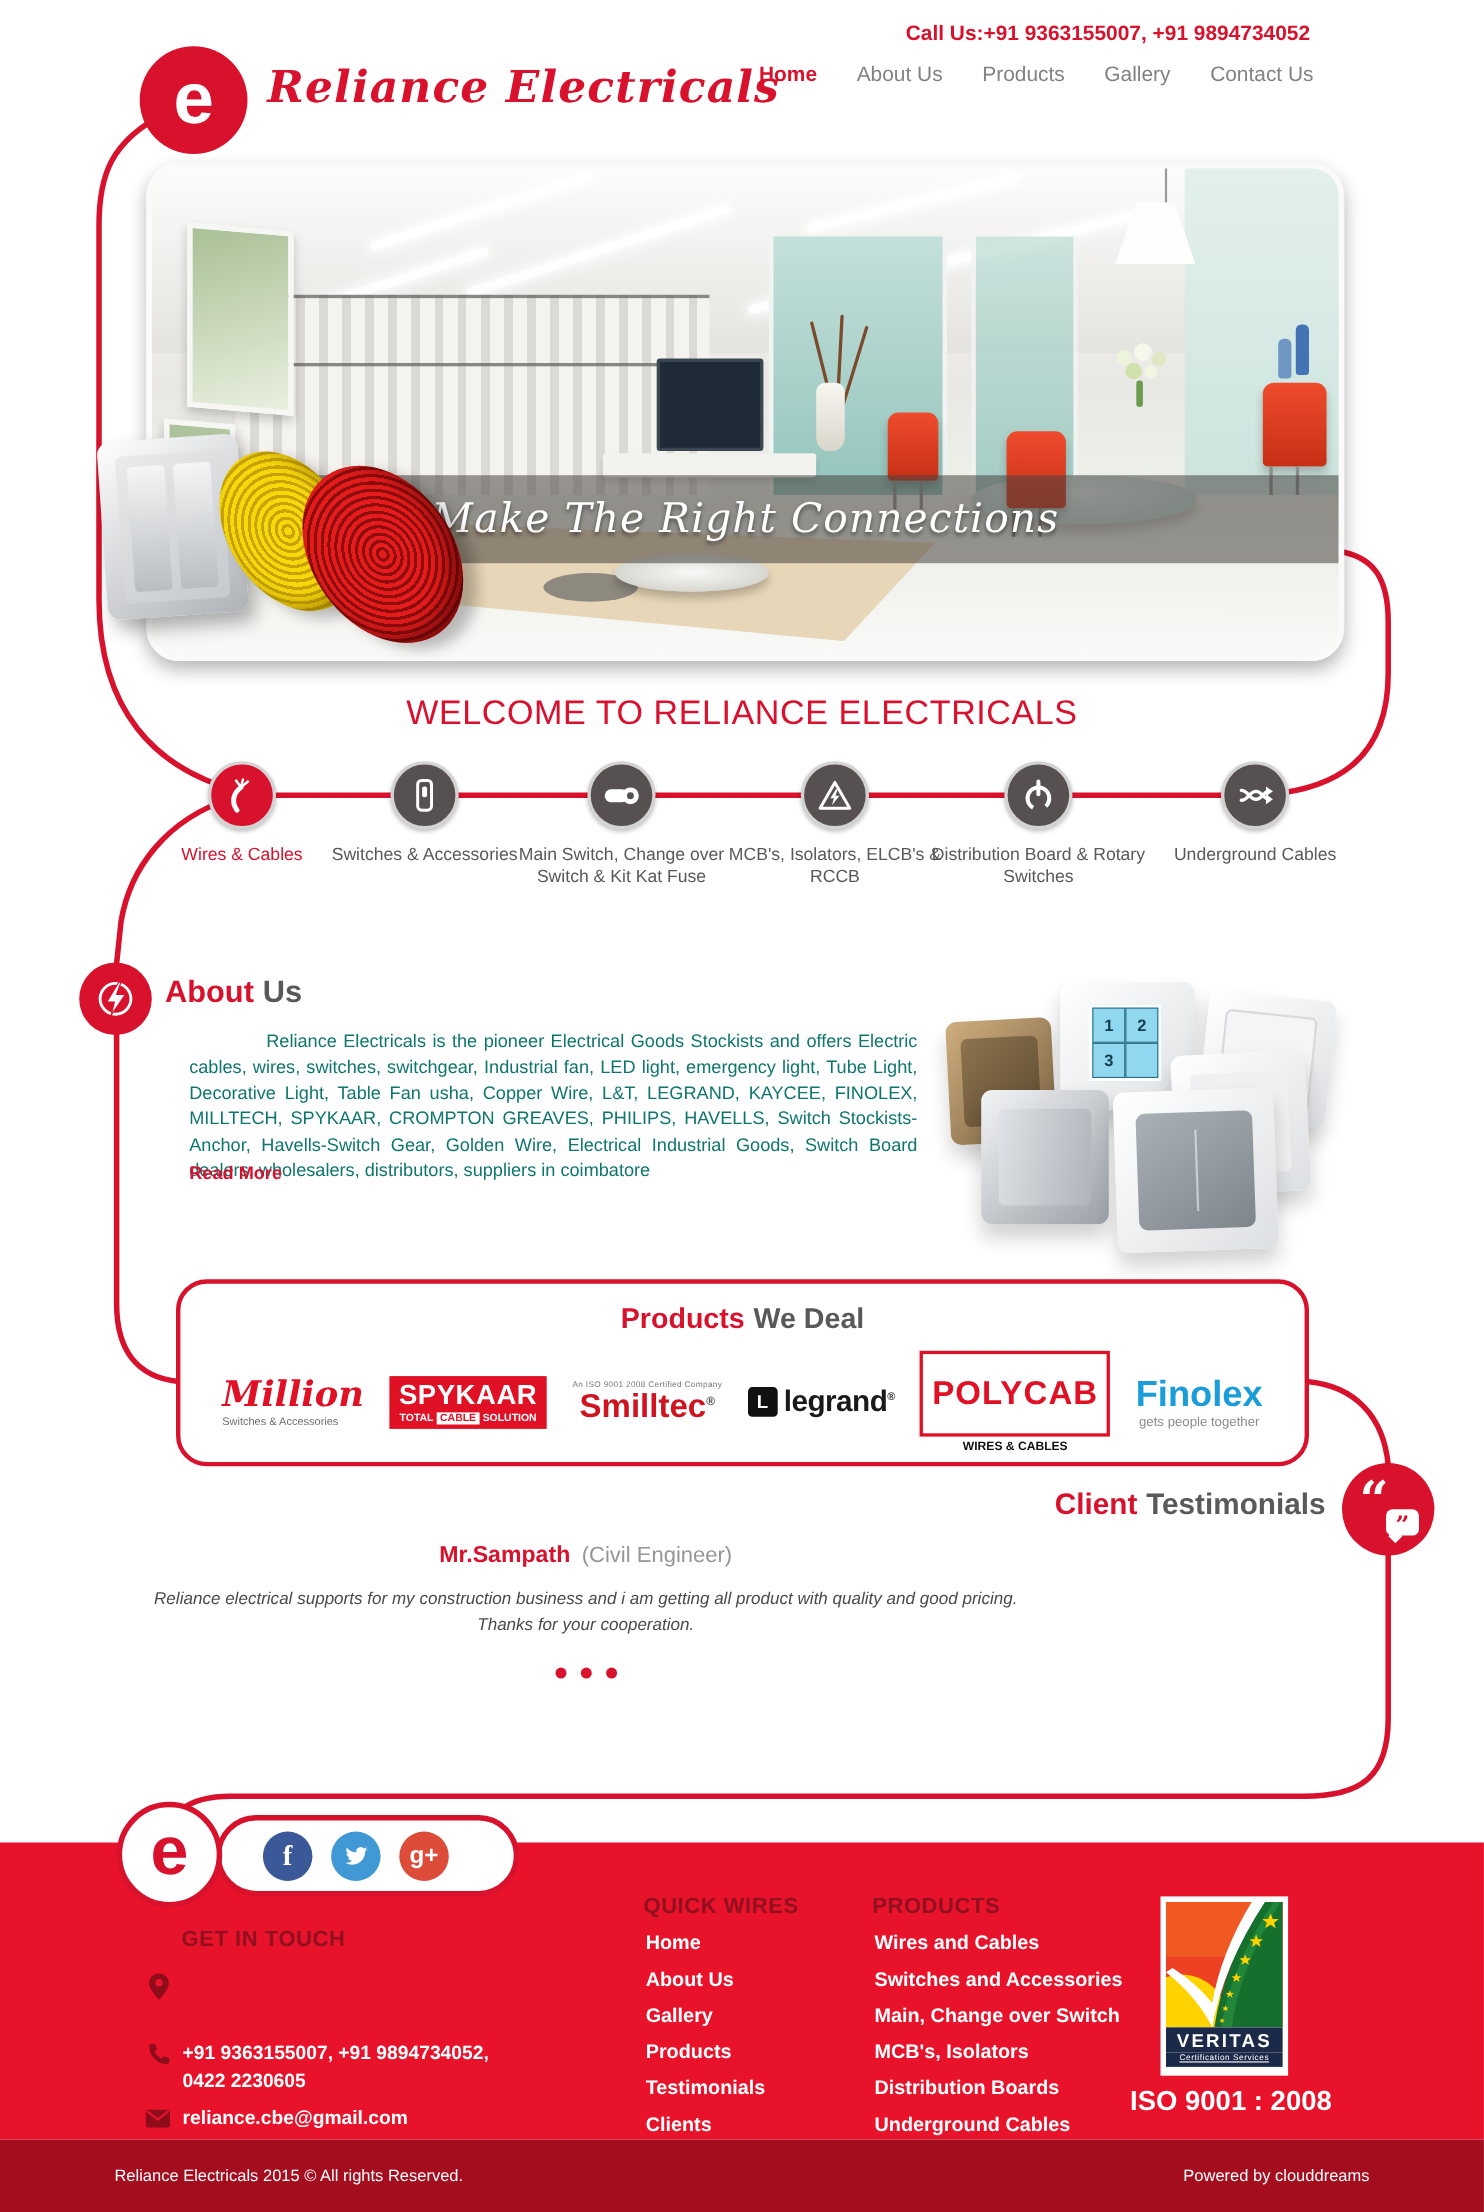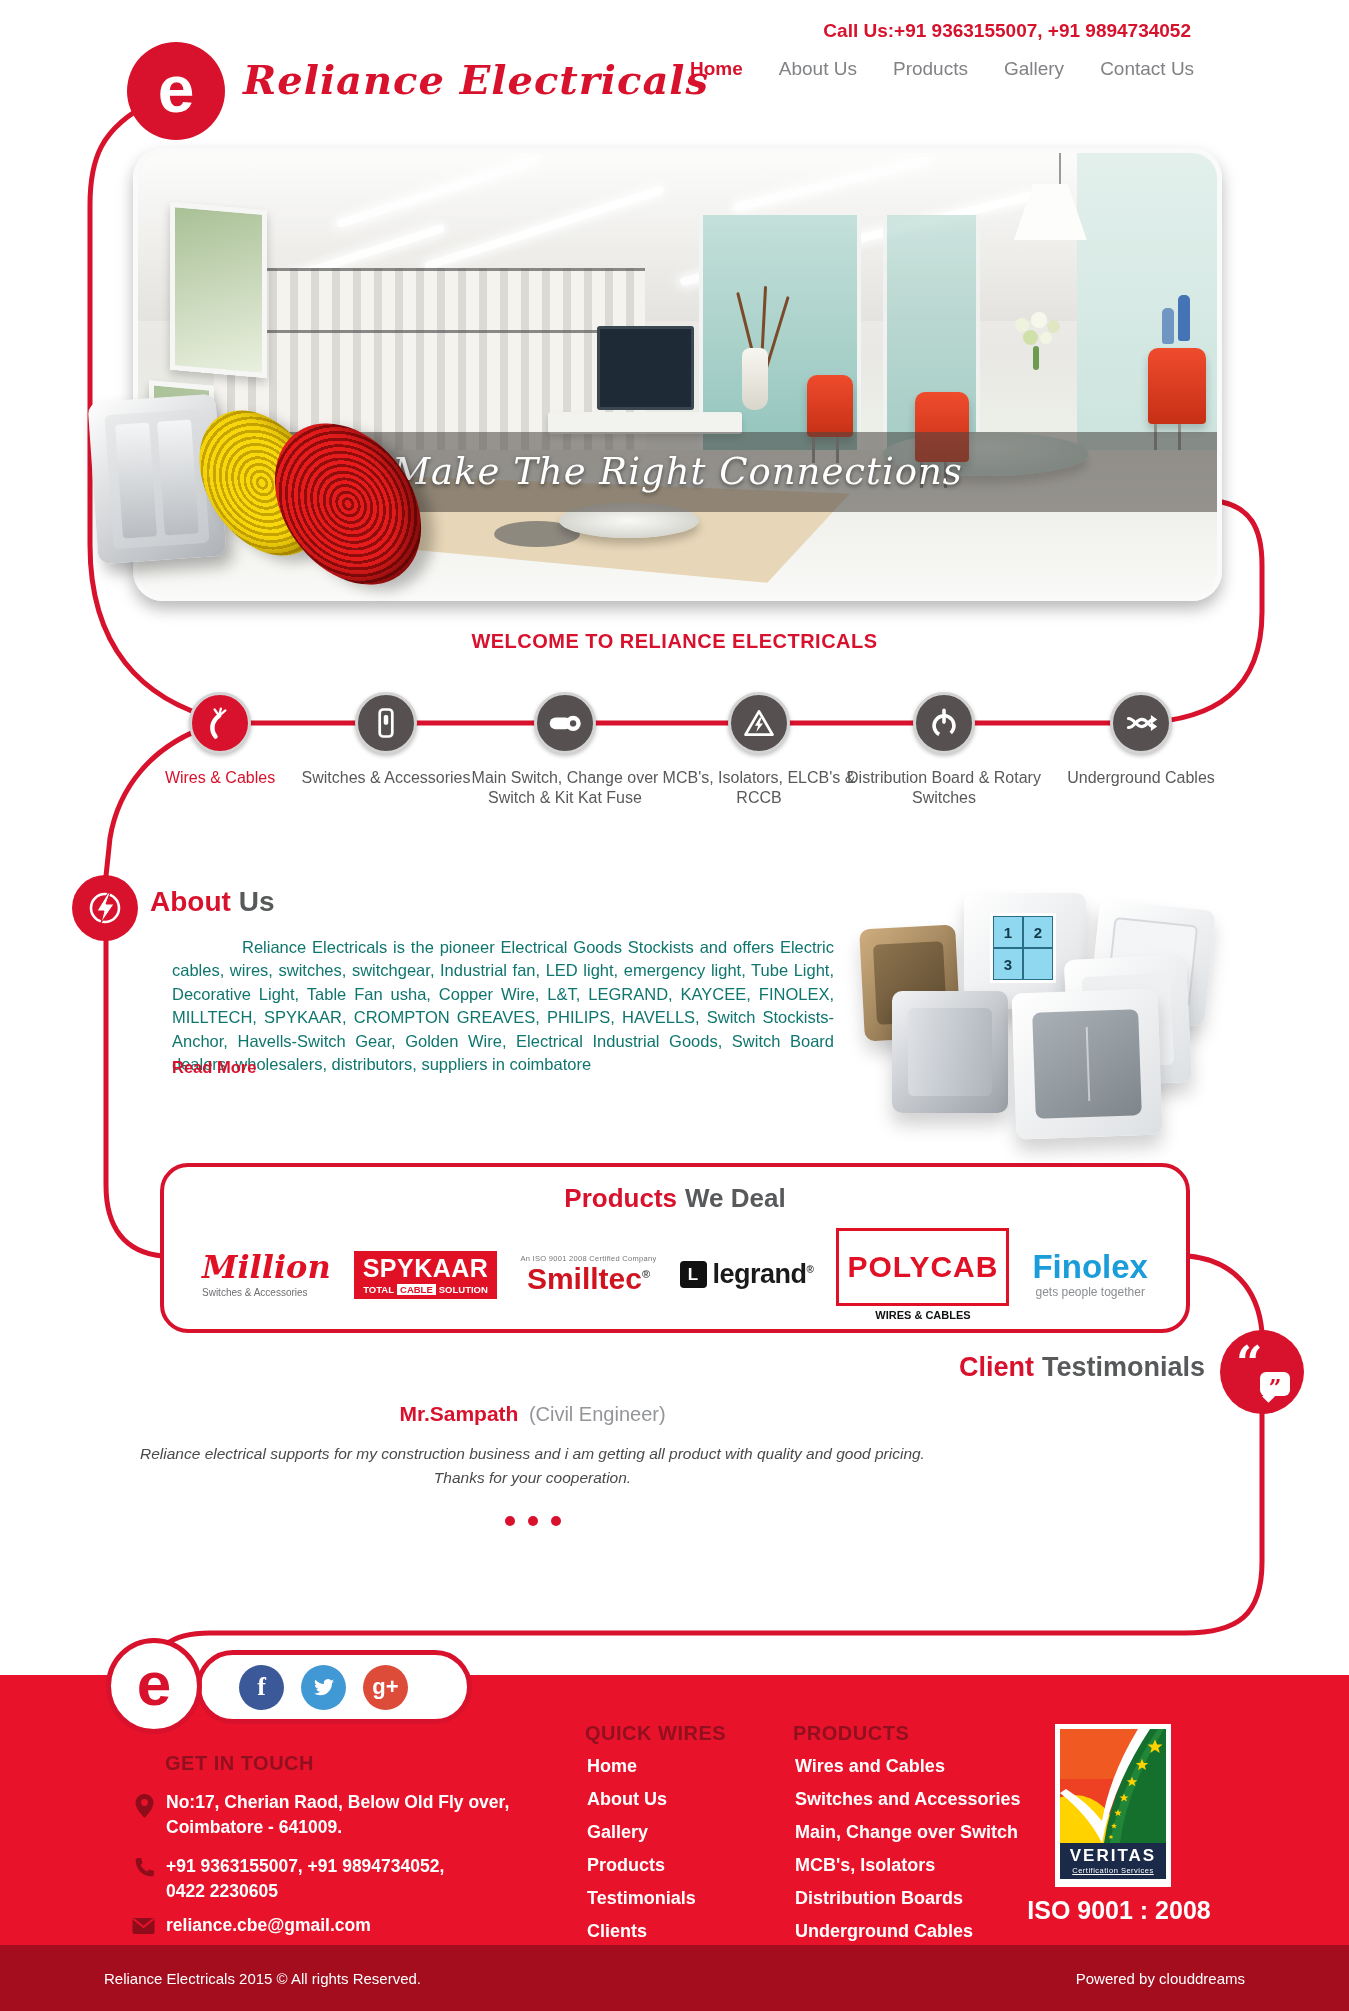--- a/index.html
+++ b/index.html
@@ -69,21 +69,21 @@
   .coil { position:absolute; z-index:3; border-radius:50%; }
   .coil-y { left:196px; top:404px; width:132px; height:158px; transform:rotate(-33deg) scaleX(.82);
     background:repeating-radial-gradient(circle at 50% 50%, #f8d70d 0 4px, #c7a500 4px 7px);
     box-shadow:inset -8px -10px 18px rgba(120,90,0,.55), 8px 12px 14px rgba(0,0,0,.25); }
   .coil-r { left:272px; top:416px; width:152px; height:176px; transform:rotate(-36deg) scaleX(.84);
     background:repeating-radial-gradient(circle at 50% 50%, #e61c1c 0 4px, #8f0d0d 4px 7px);
     box-shadow:inset -8px -12px 20px rgba(60,0,0,.6), 8px 12px 14px rgba(0,0,0,.25); }
 
   
   .welcome { position:absolute; left:0; top:630px; width:1349px; text-align:center;
-    font-size:20px; font-weight:bold; color:#d8122e; letter-spacing:.5px; z-index:2; }
+    font-size:31px; font-weight:normal; color:#d8122e; letter-spacing:.5px; z-index:2; }
 
   
   .cat { position:absolute; width:200px; text-align:center; z-index:3; cursor:pointer; }
   .cat-circle { width:62px; height:62px; border-radius:50%; margin:0 auto; background:#575050;
     border:3px solid #d3d3d3; box-shadow:0 2px 4px rgba(0,0,0,.25); display:flex; align-items:center; justify-content:center; }
   .cat-circle.active { background:#d8112c; }
   .cat-label { margin-top:14px; font-size:16px; color:#58595b; line-height:1.25; }
   .cat-label.active { color:#d8112c; }
 
   
@@ -442,24 +442,20 @@
   </div>
 
   <div class="f-col-title git-title">GET IN TOUCH</div>
 
   <div class="f-ico" style="left:133px;top:1793px;">
     <svg width="23" height="27" viewBox="0 0 22 27">
         <path d="M11 1 C6 1 2 5 2 10 c0 6 9 15 9 15 s9 -9 9 -15 C20 5 16 1 11 1 Z" fill="#8f0c1a"></path>
         <circle cx="11" cy="9.5" r="3.4" fill="#e8132b"></circle>
       </svg>
   </div>
-  <div class="f-row" style="left:166px;top:1790px;width:420px;">
-    <div>No:17, Cherian Raod, Below Old Fly over,</div>
-    <div>Coimbatore - 641009.</div>
-  </div>
 
   <div class="f-ico" style="left:133px;top:1856px;">
     <svg width="23" height="23" viewBox="0 0 22 22">
         <path d="M4.5 2 C3.5 2 2.5 3 2.5 4 c0 8.5 7 15.5 15.5 15.5 1 0 2 -1 2 -2 v-3.2 l-4.6 -1.5 -2 2 C10.8 13.6 8.4 11.2 7.2 8.6 l2 -2 L7.7 2 Z" fill="#8f0c1a"></path>
       </svg>
   </div>
   <div class="f-row" style="left:166px;top:1854px;width:420px;">
     <div>+91 9363155007, +91 9894734052,</div>
     <div>0422 2230605</div>
   </div>

